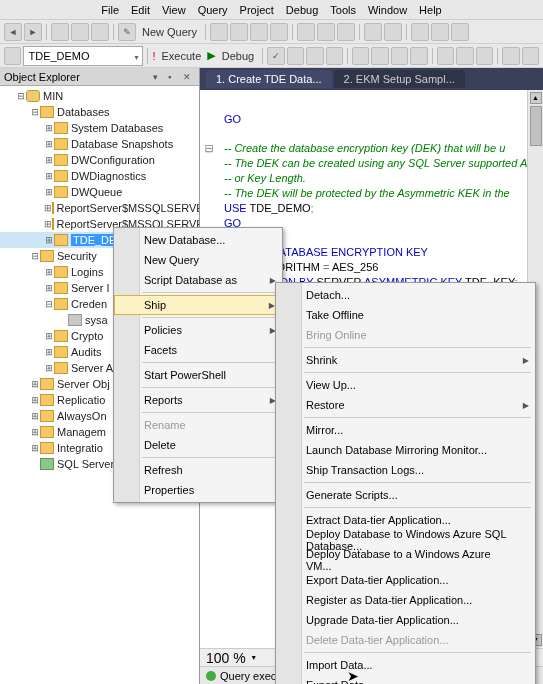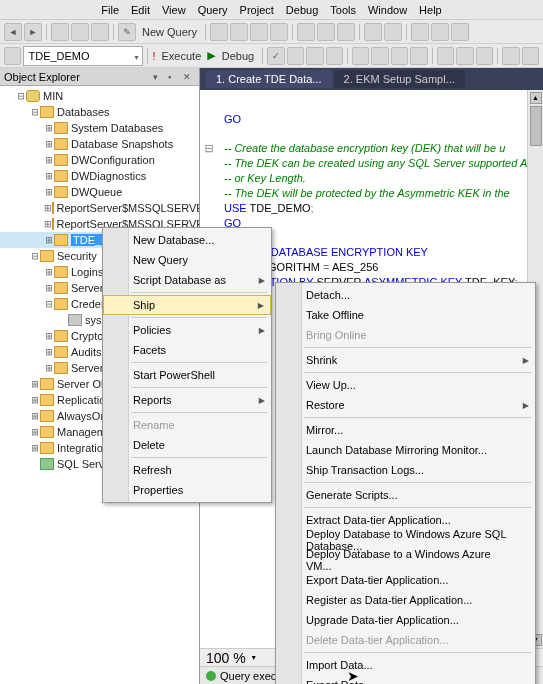--- a/index.html
+++ b/index.html
@@ -306,21 +306,21 @@
         <span style="font-size:8px">▾</span>
       <span style="margin-left:auto;font-size:8px">◄</span>
     </div>
     <div class="status">
       <div class="dot"></div>
       <span>Query execut</span>
     </div>
   </div>
 </div>
 
-<div class="menu" style="left:102px; top:227px; width:170px;">
+<div class="menu" style="left:113px; top:227px; width:170px;">
   <div class="iconcol"></div>
   <div class="mi">
       <span>New Database...</span>
     </div>
   <div class="mi">
       <span>New Query</span>
     </div>
   <div class="mi">
       <span>Script Database as</span>
       <span class="arrow">▶</span>

